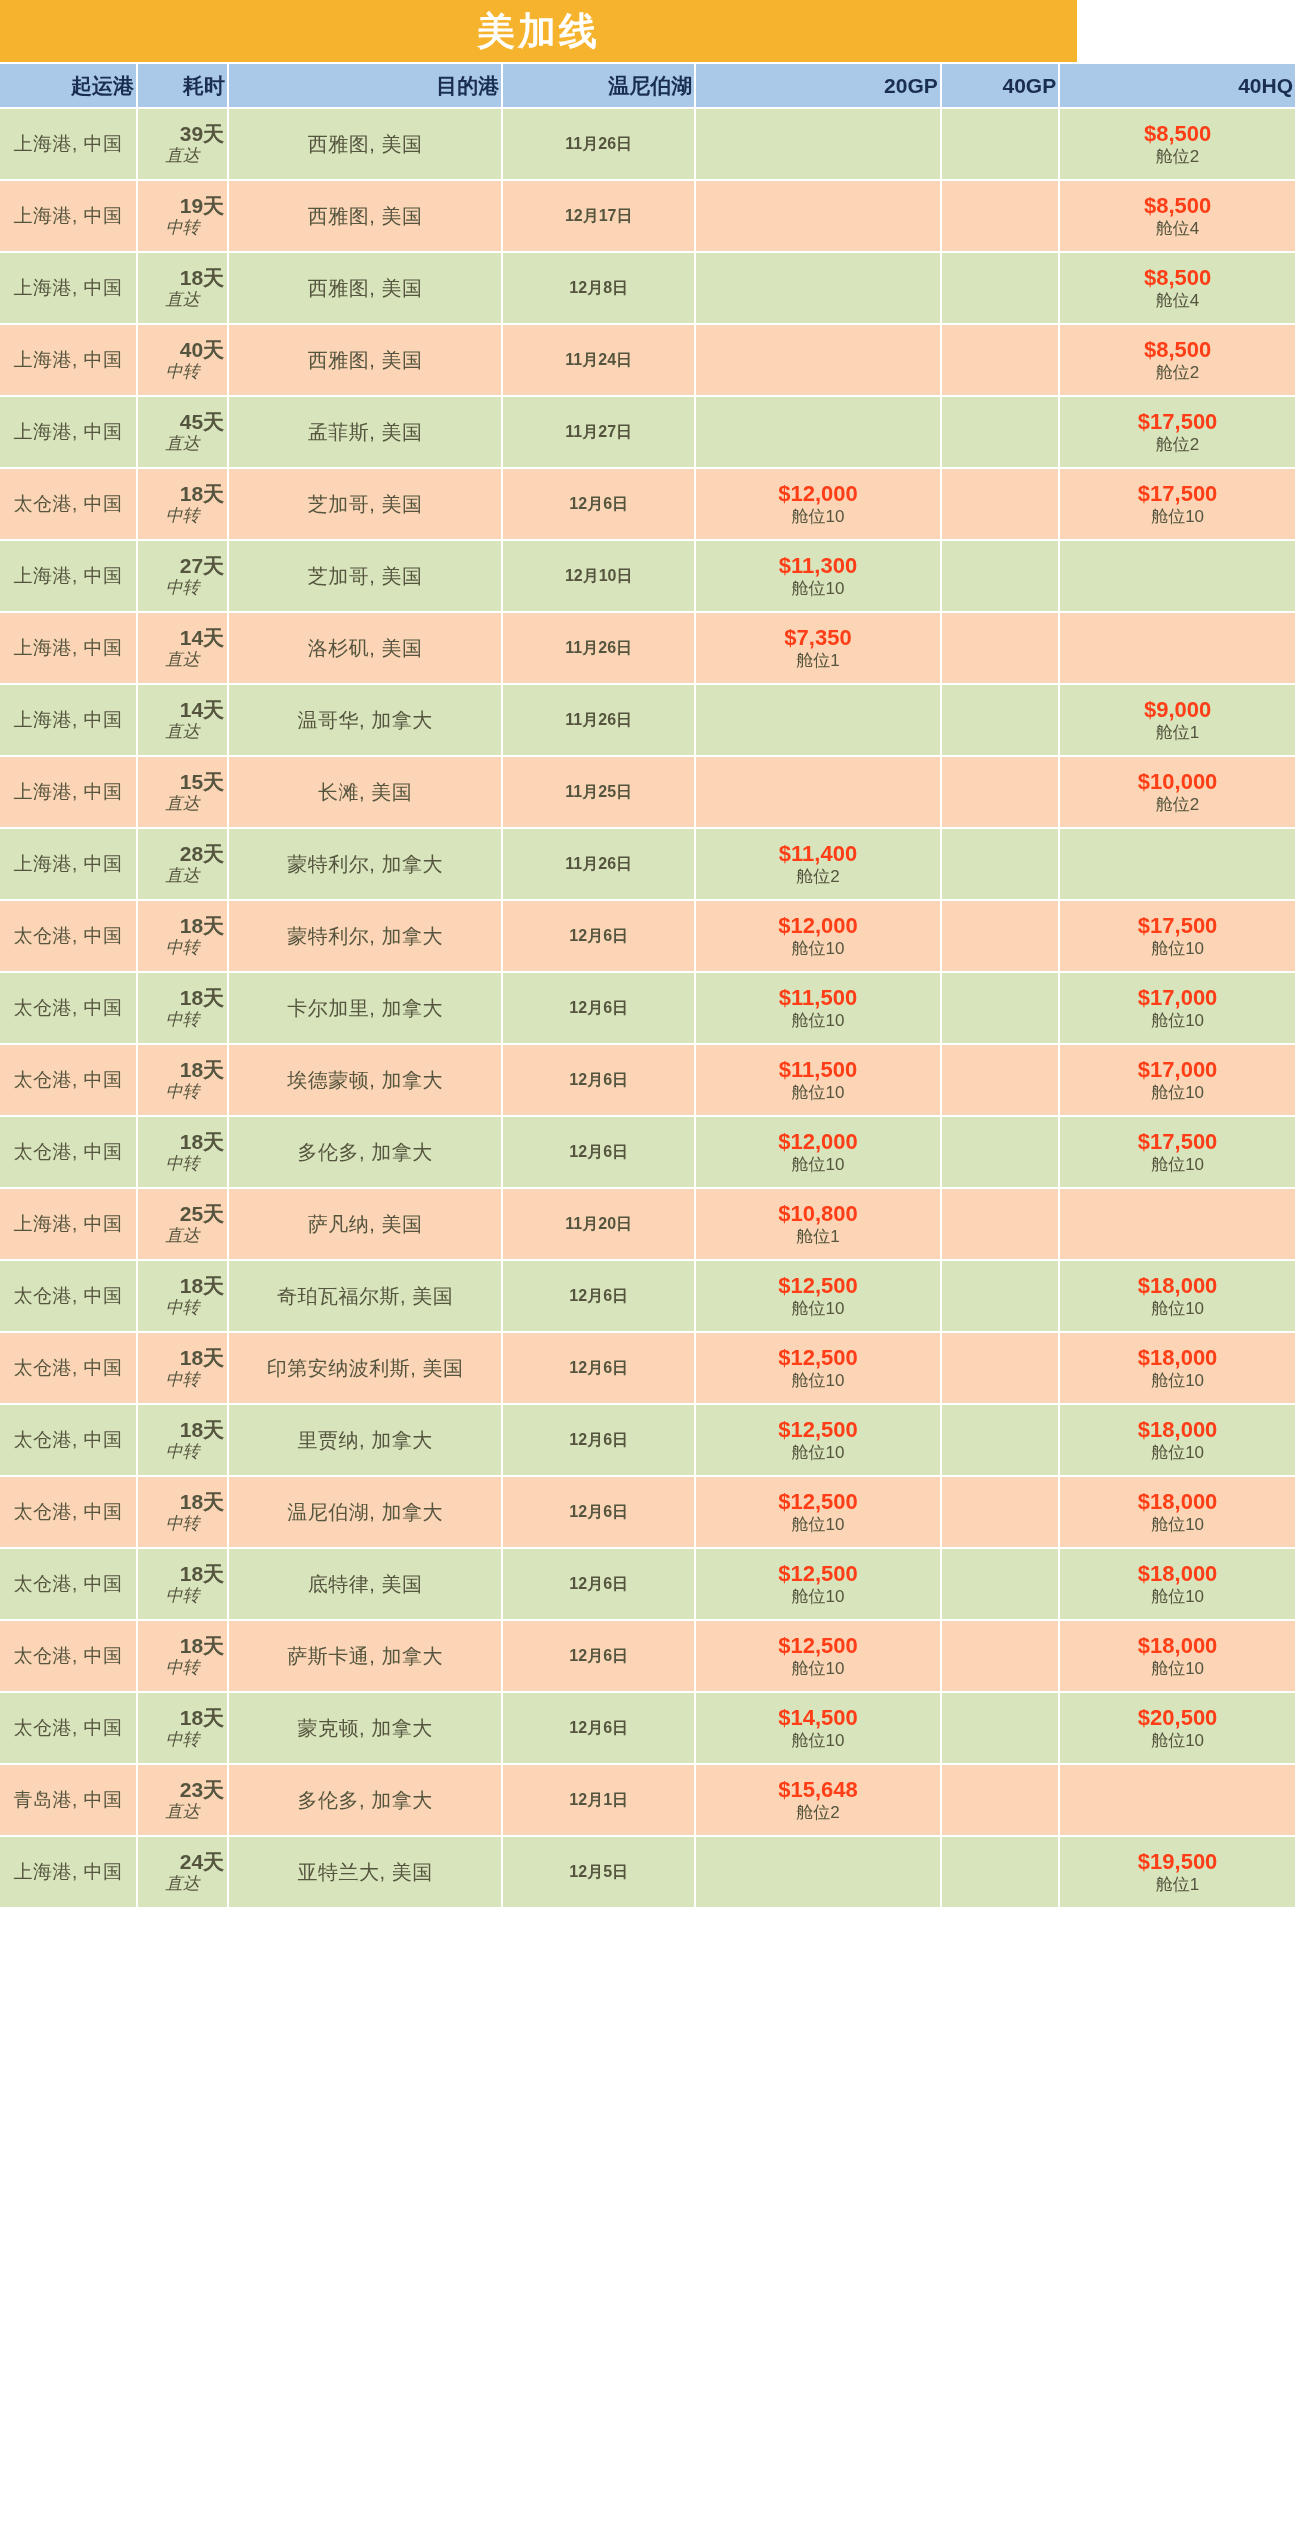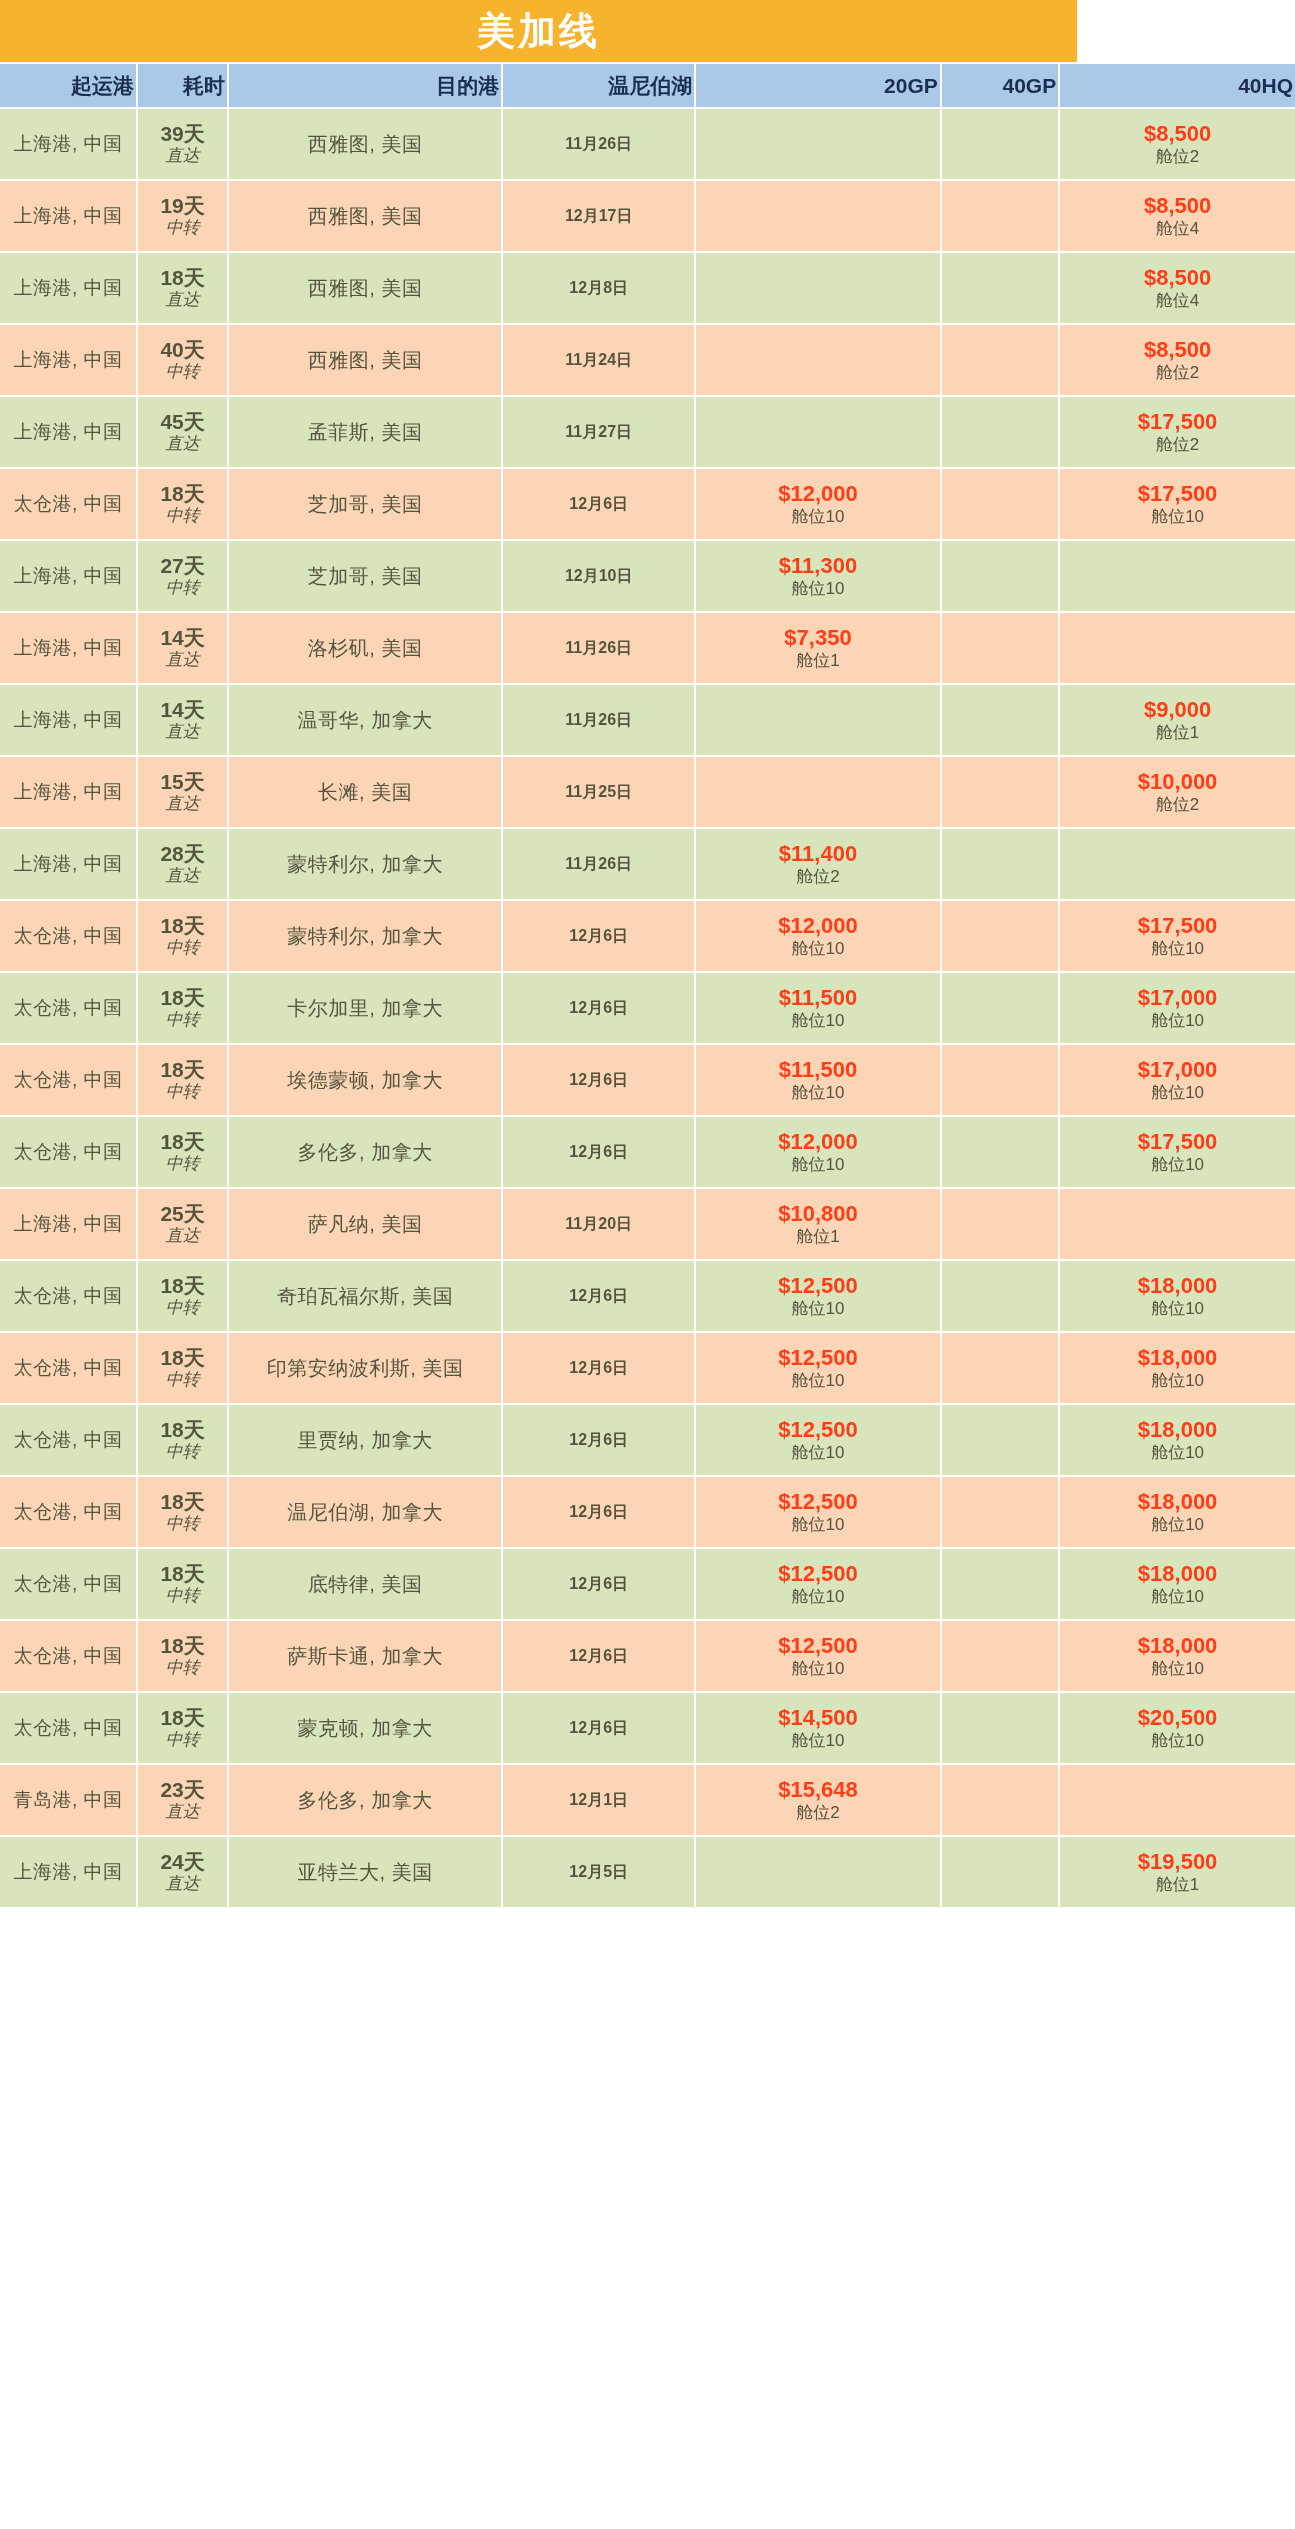--- a/index.html
+++ b/index.html
@@ -84,20 +84,21 @@
     font-size: 16px;
     font-weight: bold;
     color: #55553f;
   }
   .days {
     display: block;
     font-size: 21px;
     font-weight: bold;
     color: #55553f;
     line-height: 1.15;
+    text-align: right;
   }
   .transfer {
     display: block;
     font-size: 17px;
     color: #55553f;
     line-height: 1.2;
     font-style: italic;
   }
   .price {
     display: block;

